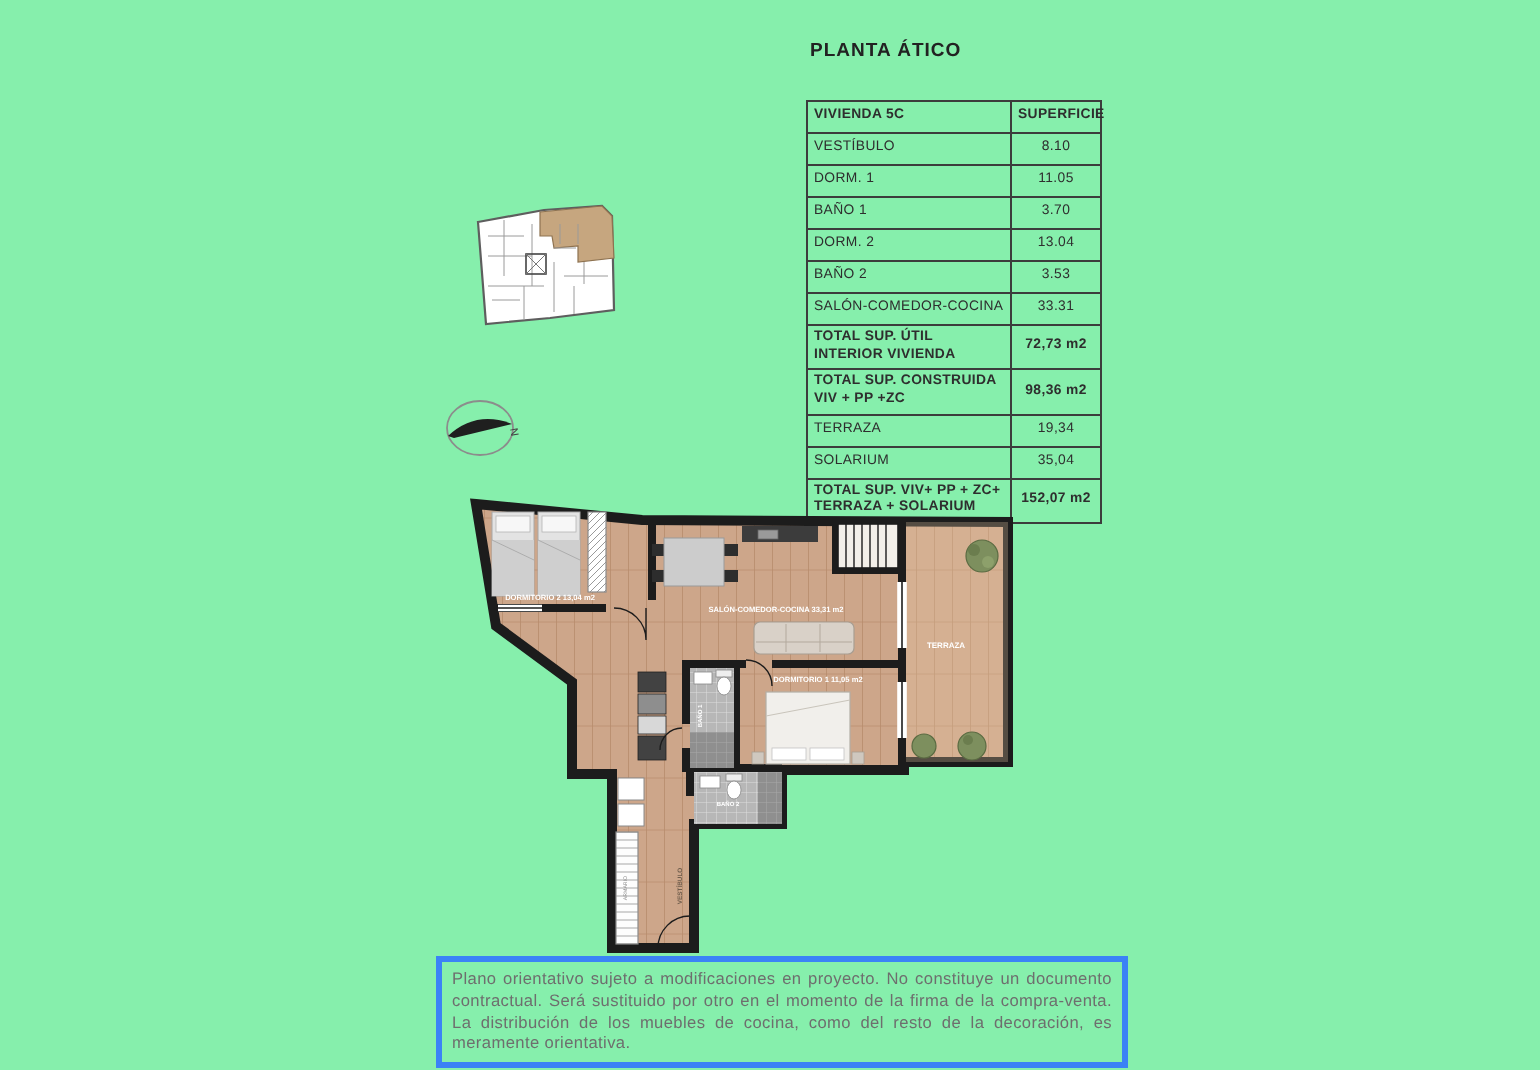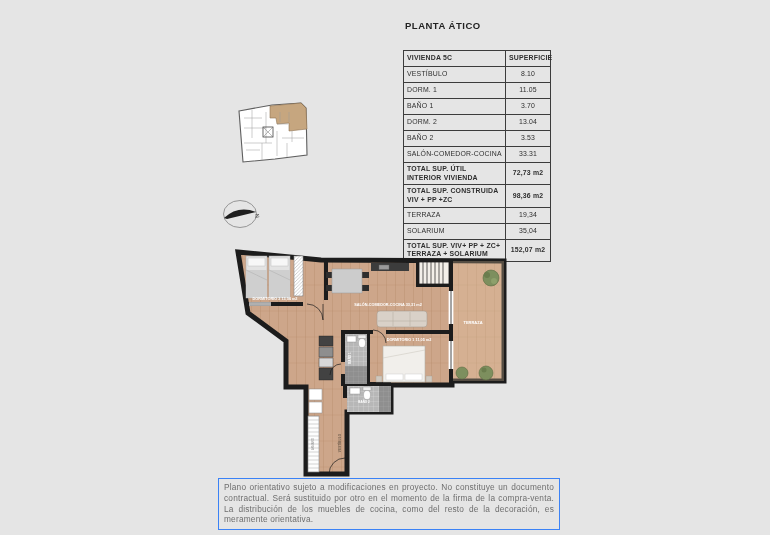--- a/index.html
+++ b/index.html
@@ -1,34 +1,34 @@
 <!DOCTYPE html>
 <html><head>
 <meta charset="utf-8">
 <style>
   html,body{margin:0;padding:0;background:#ffffff;}
   body{font-family:"Liberation Sans", sans-serif;}
-  #page{position:relative;width:770px;height:535px;background:#e5e5e5;overflow:hidden;}
+  #page{position:relative;width:770px;height:535px;background:#86efac;overflow:hidden;}
 
   .title{position:absolute;left:405px;top:20px;font-size:9.5px;font-weight:bold;
          letter-spacing:.5px;color:#222;}
 
   table.areas{position:absolute;left:403px;top:50px;width:148px;border-collapse:collapse;
               font-size:6.9px;color:#2e2e2e;table-layout:fixed;}
   table.areas td,table.areas th{border:1px solid #3c3c3c;padding:2px 3px;height:11px;
               vertical-align:middle;letter-spacing:.2px;line-height:1.25;}
   table.areas th{font-weight:bold;text-align:left;}
   table.areas th.val,table.areas td.val{width:38px;text-align:center;}
   table.areas tr.bold td{font-weight:bold;}
 
   .keyplan{position:absolute;left:232px;top:98px;}
   .compass{position:absolute;left:219px;top:191px;}
   .floorplan{position:absolute;left:233px;top:246px;}
 
-  .disclaimer{position:absolute;left:218px;top:478px;width:330px;border:1px solid #3b82f6;
+  .disclaimer{position:absolute;left:218px;top:478px;width:330px;border:3px solid #3b82f6;
               padding:3px 5px 4px 5px;font-size:8.3px;line-height:1.3;color:#6e6e6e;
               text-align:justify;letter-spacing:.2px;}
 
   svg text{font-family:"Liberation Sans", sans-serif;}
 </style>
 </head>
 <body>
 
 <div id="page">
 

